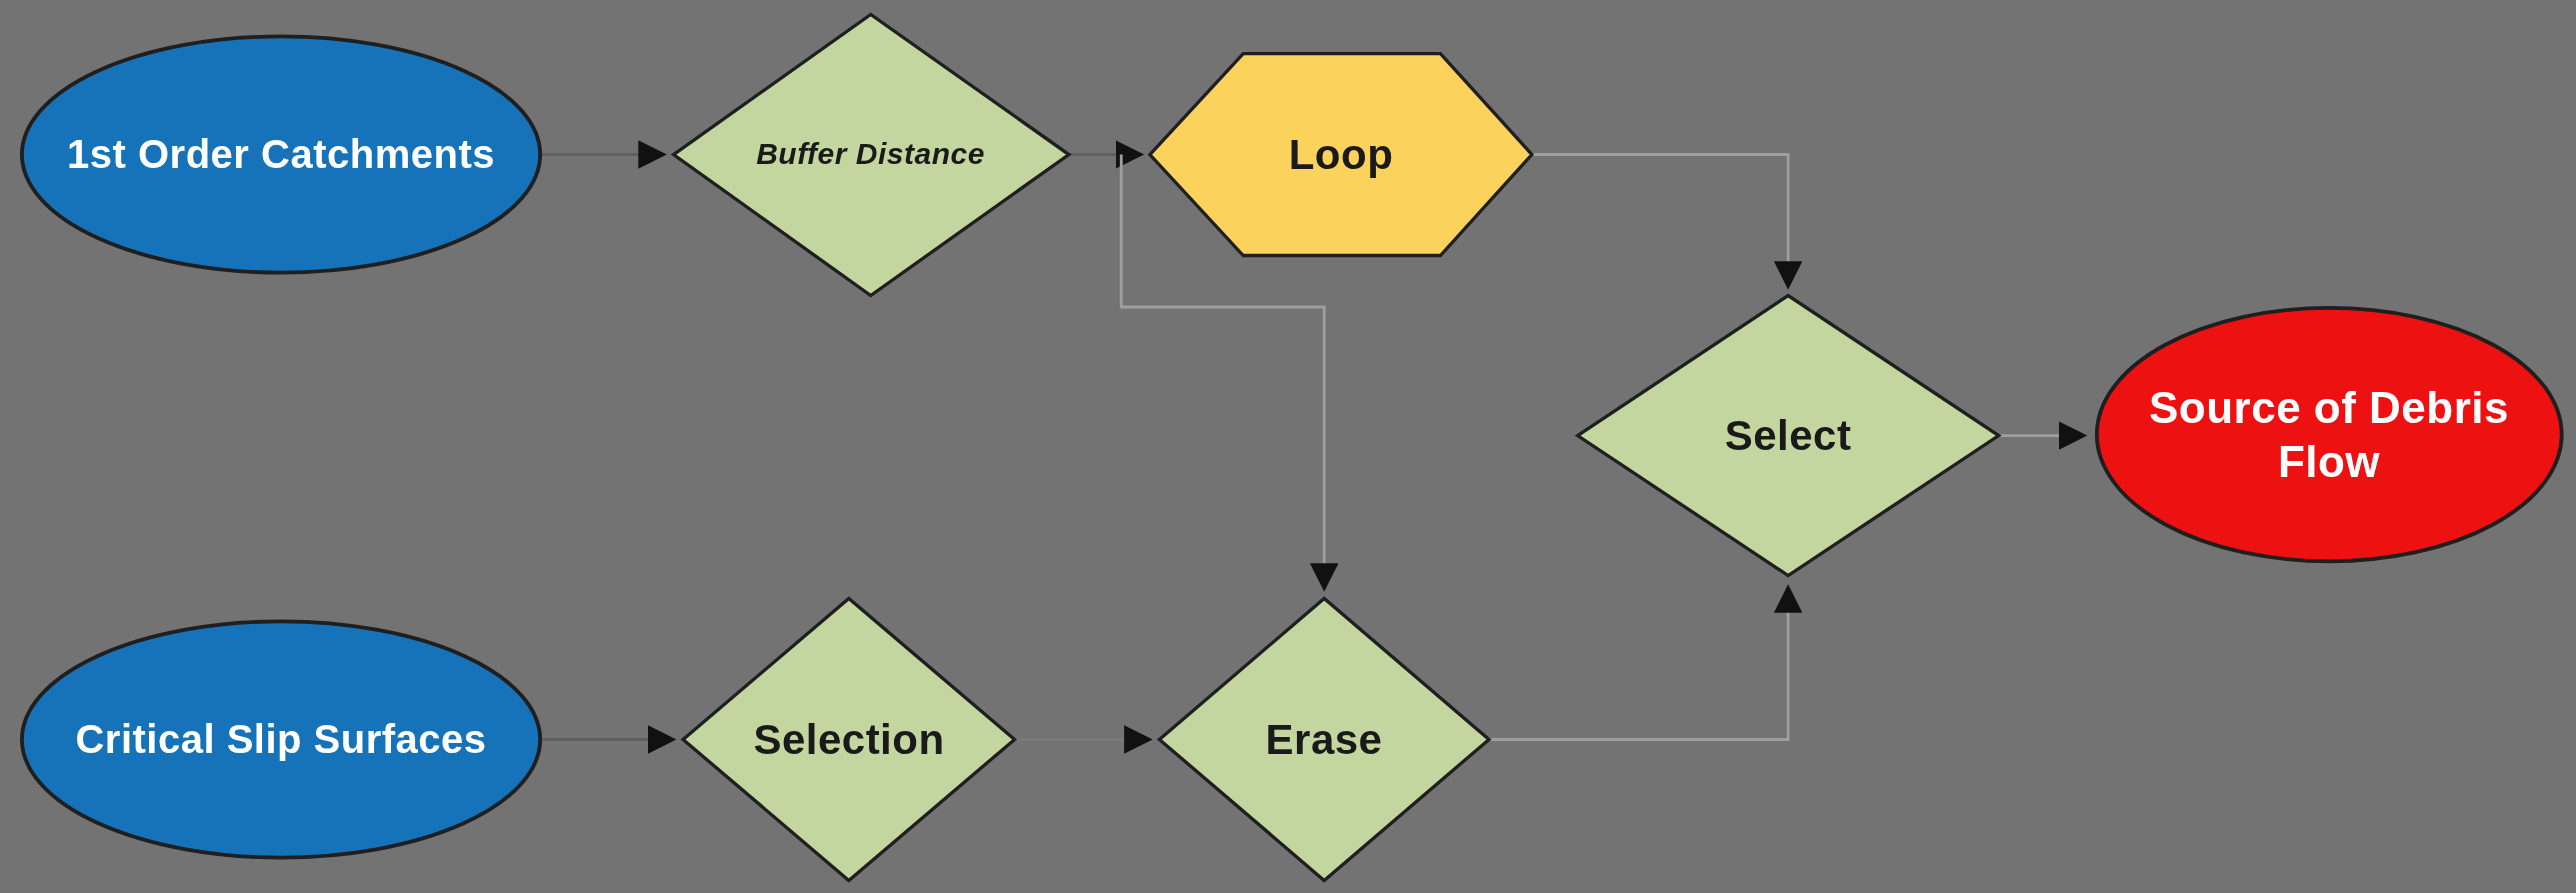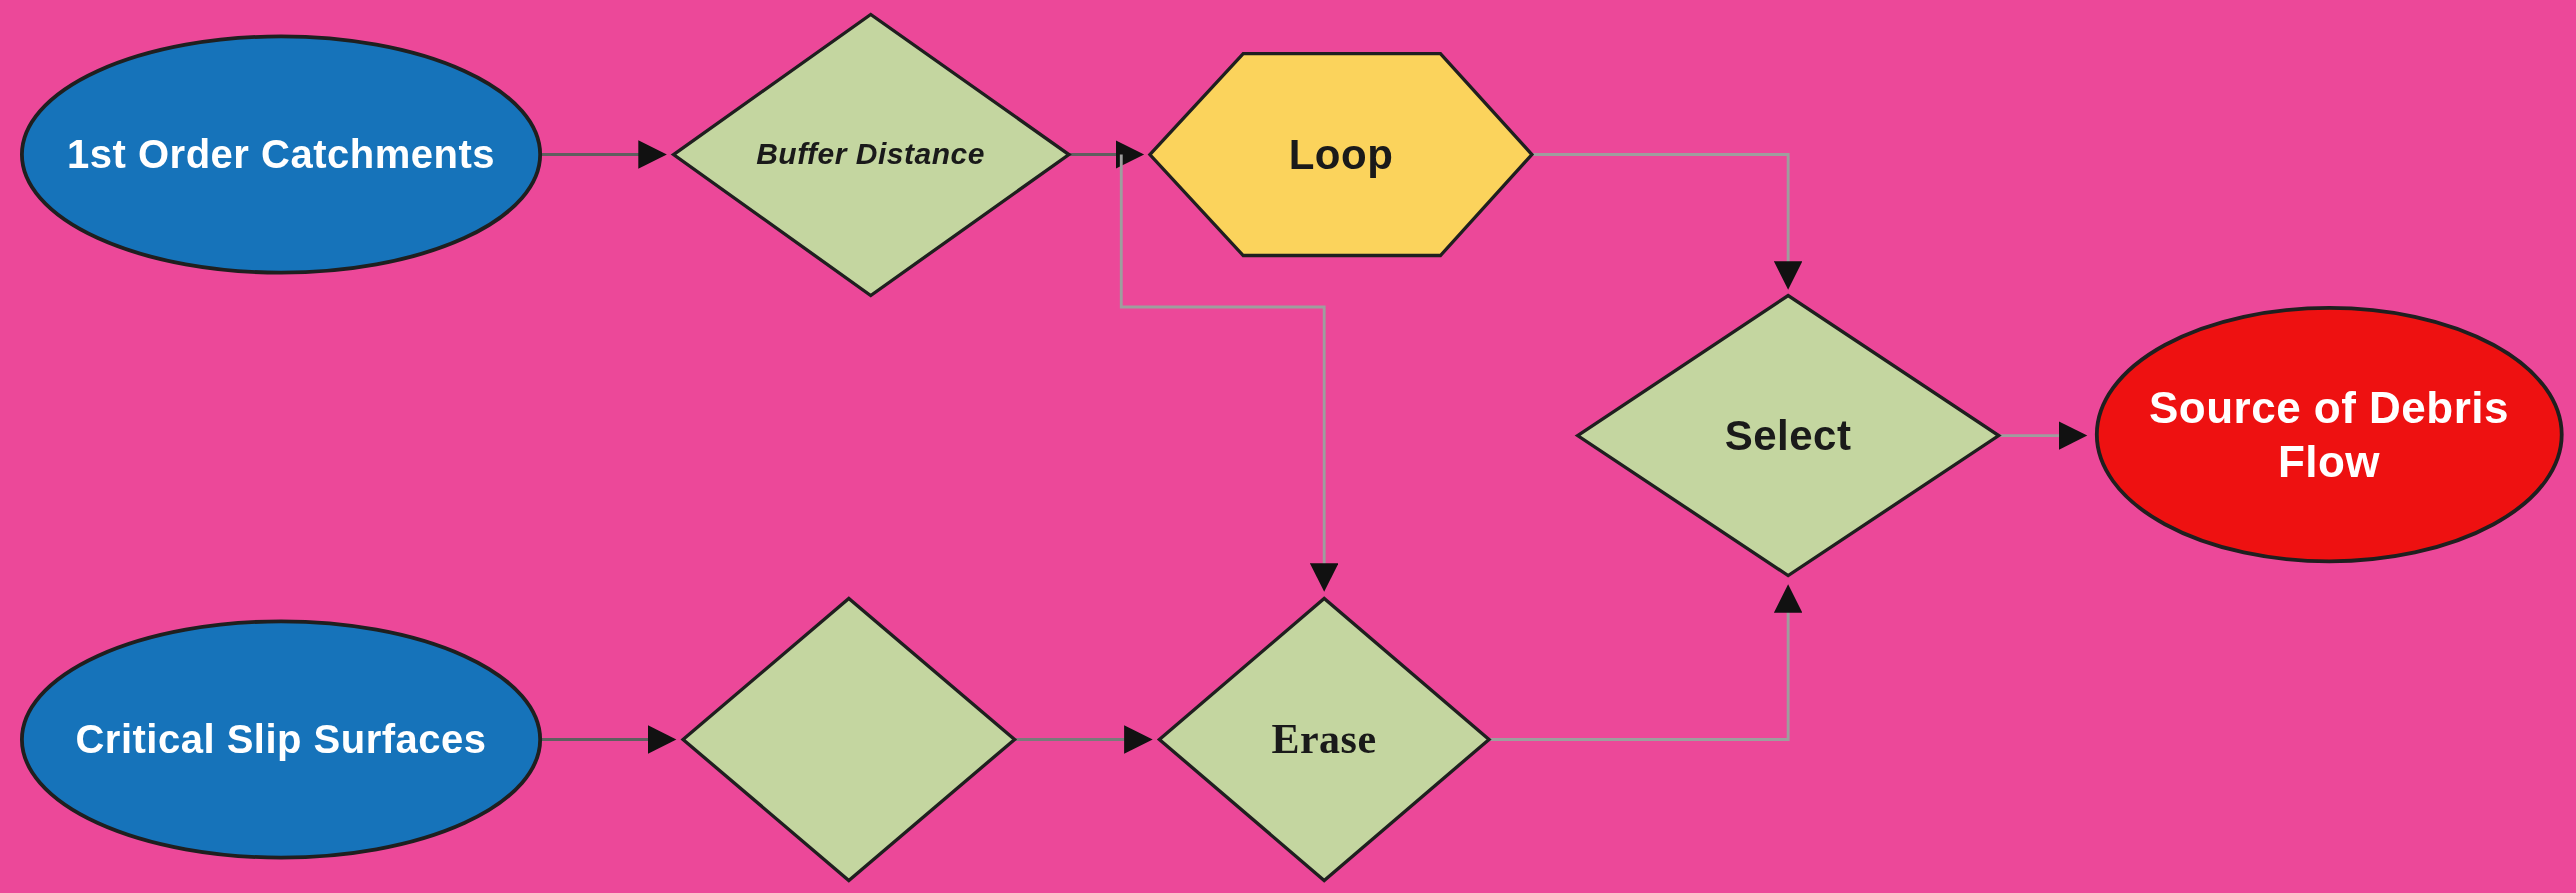--- a/index.html
+++ b/index.html
@@ -1,20 +1,20 @@
 <!DOCTYPE html>
 <html><head>
 <meta charset="utf-8">
 <style>
   html, body { margin: 0; padding: 0; background: #ffffff; }
   #canvas {
     position: relative;
     width: 2576px;
     height: 894px;
-    background: #ec4899;
+    background: #737373;
     overflow: hidden;
     font-family: "Liberation Sans", sans-serif;
   }
   #shapes { position: absolute; left: 0; top: 0; }
   .label {
     position: absolute;
     display: flex;
     align-items: center;
     justify-content: center;
     text-align: center;
@@ -65,17 +65,18 @@
   <div class="label" style="left:680px; top:105px; width:381px; height:99px; font-size:30px;font-style:italic;">Buffer Distance</div>
 
   <div class="label" style="left:1645px; top:386px; width:286px; height:99px; font-size:42px;">Select</div>
 
   <div class="label" style="left:1198px; top:105px; width:286px; height:99px; font-size:42px;">Loop</div>
 
   <div class="label light" style="left:2129px; top:349px; width:400px; height:171px; font-size:44px;">Source of Debris Flow</div>
 
   <div class="label light" style="left:38px; top:680px; width:486px; height:118px; font-size:40px;text-align:right;">Critical Slip Surfaces</div>
 
+  <div class="label" style="left:706px; top:690px; width:286px; height:99px; font-size:42px;">Selection</div>
 
-  <div class="label" style="left:1181px; top:690px; width:286px; height:99px; font-size:42px;font-family:Liberation Serif, serif;">Erase</div>
+  <div class="label" style="left:1181px; top:690px; width:286px; height:99px; font-size:42px;">Erase</div>
 
 </div>
 
 
 </body></html>

